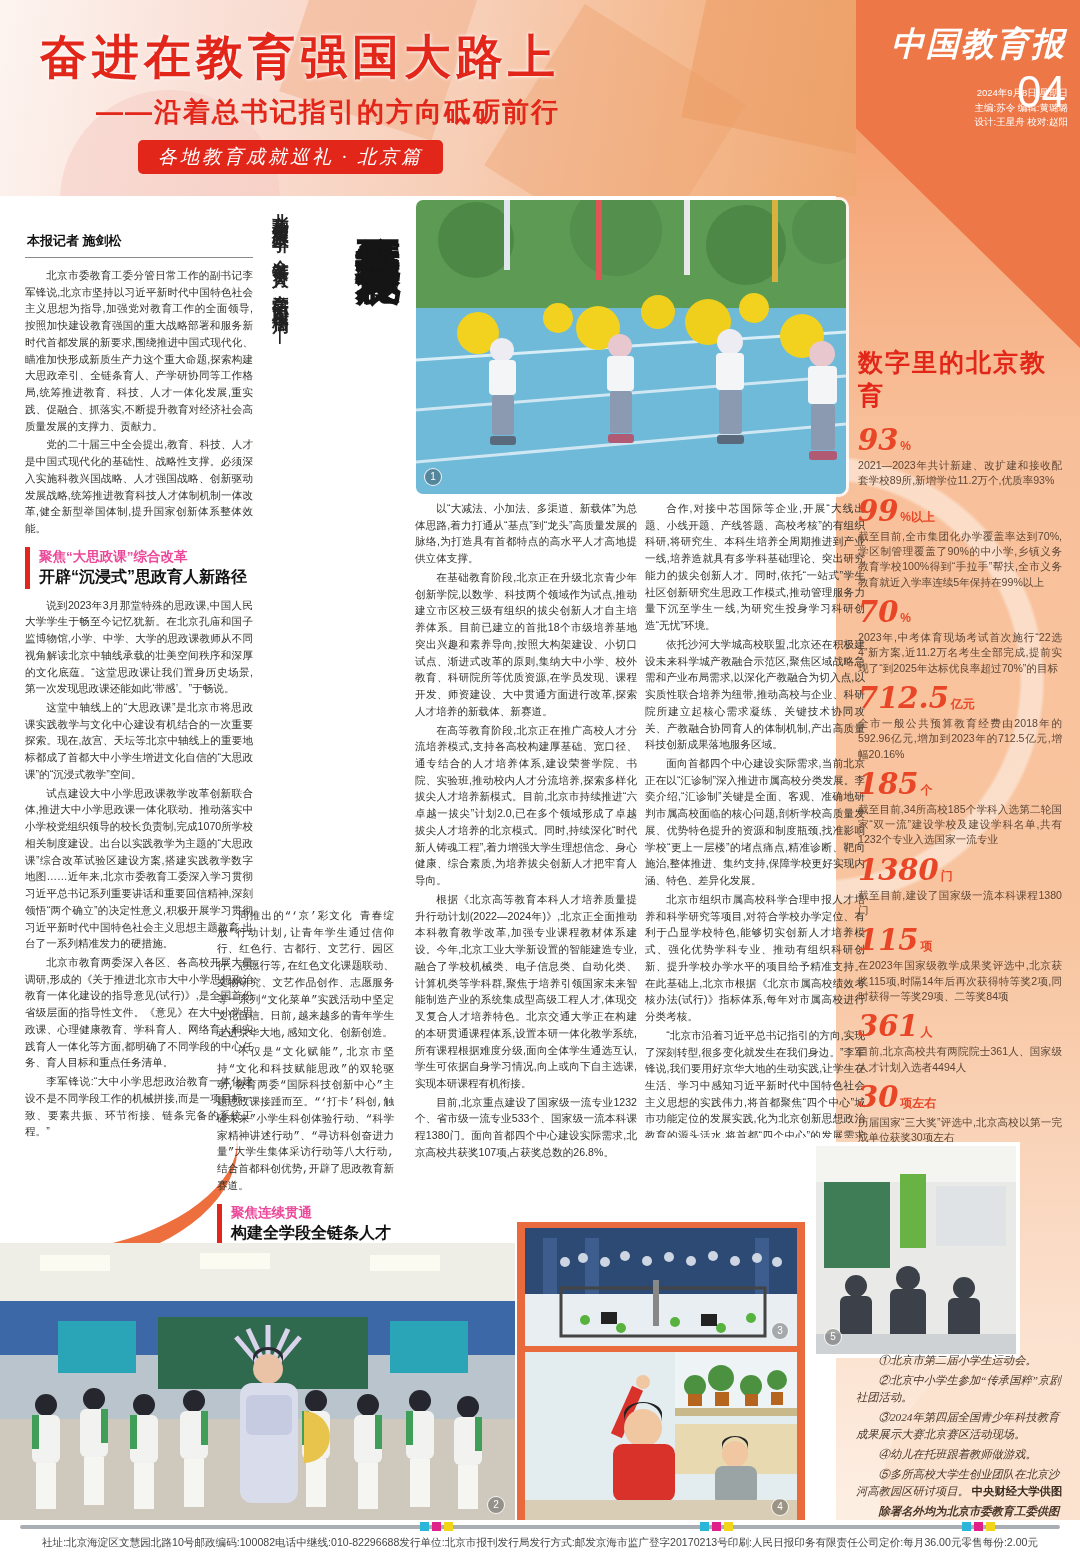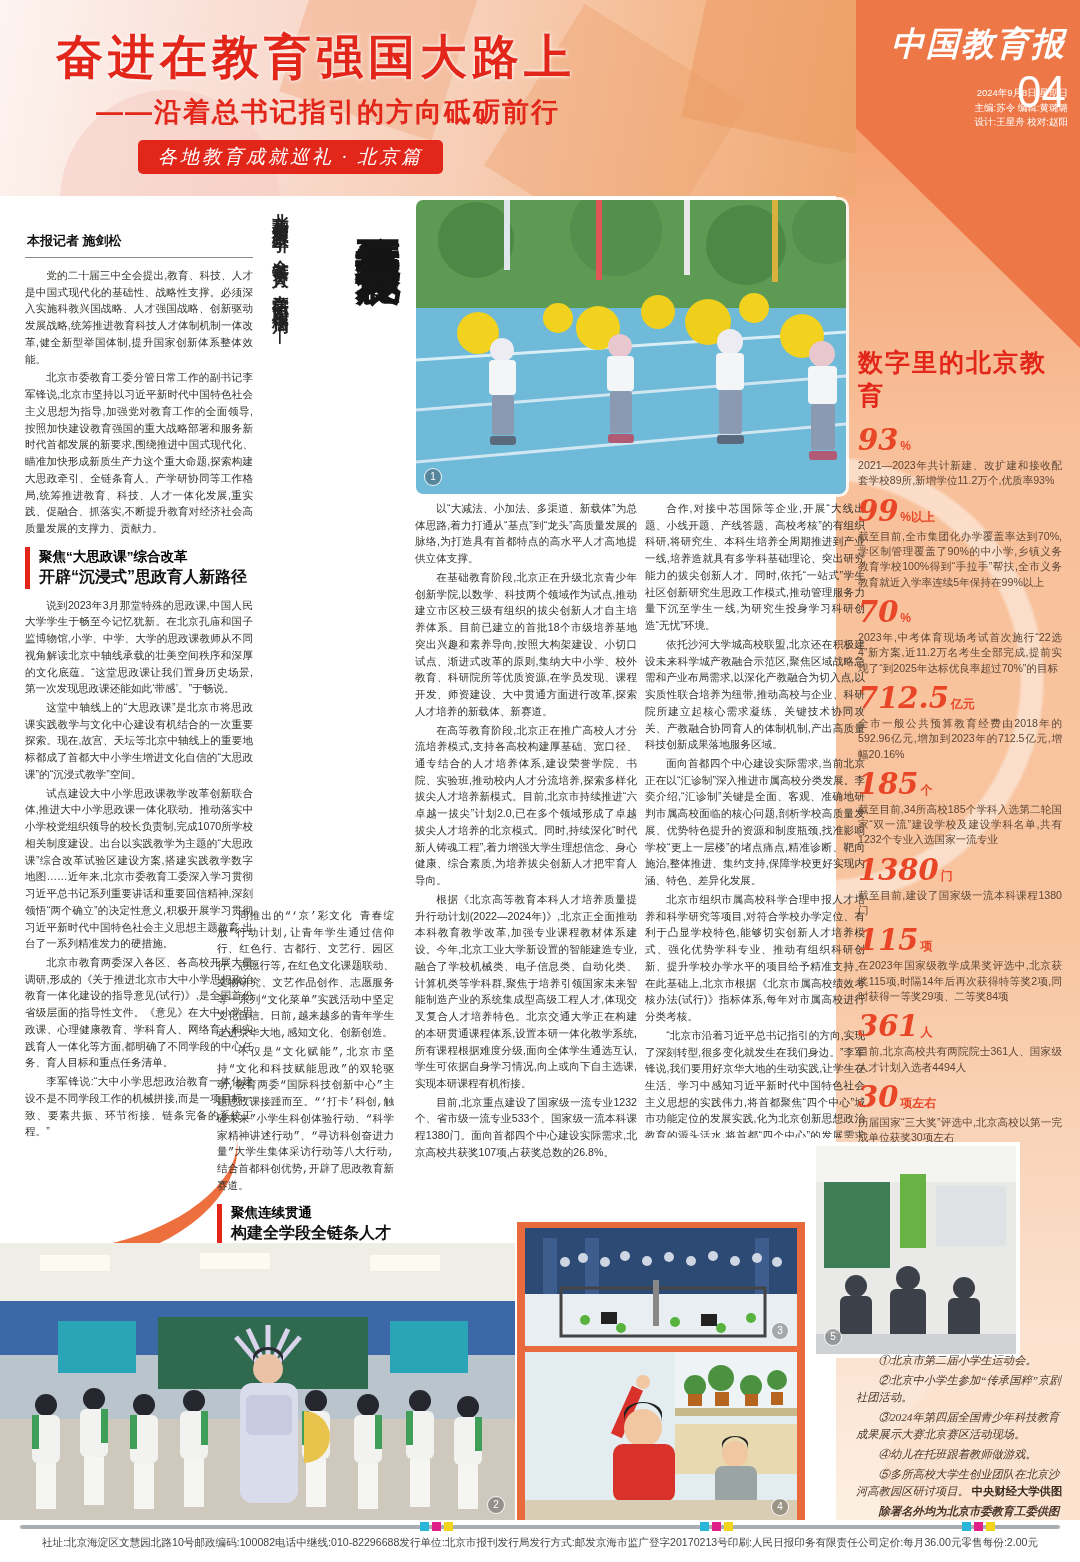--- a/index.html
+++ b/index.html
@@ -6,21 +6,21 @@
   .page{position:relative;width:1080px;height:1562px;margin:0 auto;background:#fff;overflow:hidden;
         font-family:"Liberation Sans","DejaVu Sans",sans-serif;color:#2e2d2a;}
   
   .header{position:absolute;left:0;top:0;width:856px;height:196px;overflow:hidden;
           background:linear-gradient(100deg,#fdf4f0 0%,#f9ddd3 28%,#f7ceb6 55%,#f4b98e 78%,#f0a873 100%);}
   .tile{position:absolute;opacity:.55;}
   .t1{left:300px;top:-40px;width:160px;height:160px;background:#f3b18c;transform:rotate(18deg);}
   .t2{left:520px;top:40px;width:190px;height:190px;background:#eea06b;transform:rotate(32deg);opacity:.4;}
   .t3{left:60px;top:90px;width:220px;height:220px;background:#f6c9c2;border-radius:50%;opacity:.5;}
   .t4{left:700px;top:-60px;width:200px;height:200px;background:#ec9a60;transform:rotate(12deg);opacity:.5;}
-  .banner-title{position:absolute;left:56px;top:26px;font-size:47px;font-weight:900;color:#e3261a;
+  .banner-title{position:absolute;left:40px;top:26px;font-size:47px;font-weight:900;color:#e3261a;
         letter-spacing:5px;text-shadow:0 0 2px #fff,0 0 4px #fff;font-family:"Liberation Serif","DejaVu Serif",serif;}
   .banner-sub{position:absolute;left:96px;top:94px;font-size:27px;font-weight:800;color:#e3261a;letter-spacing:2px;}
   .banner-tag{position:absolute;left:138px;top:140px;background:#e3261a;color:#fff;font-size:19px;
         padding:4px 20px;border-radius:5px;font-style:italic;letter-spacing:3px;
         font-family:"Liberation Serif","DejaVu Serif",serif;}
   
   .right-bg{position:absolute;left:836px;top:0;width:244px;height:1562px;
         background:linear-gradient(180deg,#f2925f 0%,#f5a87a 12%,#f8c09a 28%,#f8c5a0 60%,#fad9c2 78%,#fdeee2 96%);}
   .wedge{position:absolute;left:836px;top:0;width:244px;height:348px;background:#ee7747;
         clip-path:polygon(0 0,100% 0,100% 100%,4% 34%);}
@@ -36,21 +36,21 @@
         pointer-events:none;z-index:3;}
   .deco-arc{position:absolute;left:-50px;top:1075px;width:290px;height:170px;border-radius:50%;
         border-bottom:16px solid #ee6f3e;transform:rotate(-14deg);z-index:1;}
   .deco-cbr{position:absolute;left:880px;top:1340px;width:330px;height:330px;border-radius:50%;
         background:#fbe3d0;z-index:1;}
   
   .colbox{position:absolute;overflow:hidden;z-index:4;}
   .bp{margin:0 0 2px 0;font-size:10.6px;line-height:1.58;text-align:justify;text-indent:2em;color:#33322e;}
   .byline{font-size:13px;font-weight:700;padding:2px 0 7px 2px;border-bottom:1.5px solid #8a8a8a;margin-bottom:9px;color:#111;}
   .subhead{border-left:5px solid #e3261a;padding:1px 0 1px 9px;margin:10px 0 8px 0;}
-  .subhead .s1{font-size:13.5px;font-weight:800;color:#000000;line-height:1.35;}
+  .subhead .s1{font-size:13.5px;font-weight:800;color:#ec4899;line-height:1.35;}
   .subhead .s2{font-size:16px;font-weight:800;color:#111;line-height:1.35;}
   
   .vhead{position:absolute;left:252px;top:200px;height:712px;width:158px;display:flex;flex-direction:row;z-index:4;}
   .vkicker{writing-mode:vertical-rl;font-size:16.5px;font-weight:600;letter-spacing:3px;color:#222;width:38px;line-height:1.2;}
   .vtitle{writing-mode:vertical-rl;font-size:45px;font-weight:900;letter-spacing:2px;color:#151515;width:118px;
         font-family:"Liberation Sans","DejaVu Sans",sans-serif;}
   
   .sidebar{position:absolute;left:858px;top:346px;width:204px;height:802px;overflow:hidden;z-index:4;}
   .sb-title{font-size:25px;font-weight:900;color:#e3261a;letter-spacing:2px;margin-bottom:13px;}
   .stat{margin-bottom:7px;}
@@ -109,22 +109,22 @@
     <div>设计:王星舟 校对:赵阳</div>
   </div>
 
   <div class="vhead">
     <div class="vkicker">北京构建大思政牵引、全链条育人、产学研协同工作格局——</div>
     <div class="vtitle">统筹推进教育科技人才一体化发展</div>
   </div>
 
   <div class="colbox" style="left:25px;top:197px;width:228px;height:907px;margin-top:33px;">
     <div class="byline">本报记者 施剑松</div>
+    <p class="bp">北京市委教育工委分管日常工作的副书记李军锋说,北京市坚持以习近平新时代中国特色社会主义思想为指导,加强党对教育工作的全面领导,按照加快建设教育强国的重大战略部署和服务新时代首都发展的新要求,围绕推进中国式现代化、瞄准加快形成新质生产力这个重大命题,探索构建大思政牵引、全链条育人、产学研协同等工作格局,统筹推进教育、科技、人才一体化发展,重实践、促融合、抓落实,不断提升教育对经济社会高质量发展的支撑力、贡献力。</p>
     <p class="bp">党的二十届三中全会提出,教育、科技、人才是中国式现代化的基础性、战略性支撑。必须深入实施科教兴国战略、人才强国战略、创新驱动发展战略,统筹推进教育科技人才体制机制一体改革,健全新型举国体制,提升国家创新体系整体效能。</p>
-    <p class="bp">北京市委教育工委分管日常工作的副书记李军锋说,北京市坚持以习近平新时代中国特色社会主义思想为指导,加强党对教育工作的全面领导,按照加快建设教育强国的重大战略部署和服务新时代首都发展的新要求,围绕推进中国式现代化、瞄准加快形成新质生产力这个重大命题,探索构建大思政牵引、全链条育人、产学研协同等工作格局,统筹推进教育、科技、人才一体化发展,重实践、促融合、抓落实,不断提升教育对经济社会高质量发展的支撑力、贡献力。</p>
     <div class="subhead">
       <div class="s1">聚焦“大思政课”综合改革</div>
       <div class="s2">开辟“沉浸式”思政育人新路径</div>
     </div>
     <p class="bp">说到2023年3月那堂特殊的思政课,中国人民大学学生于畅至今记忆犹新。在北京孔庙和国子监博物馆,小学、中学、大学的思政课教师从不同视角解读北京中轴线承载的壮美空间秩序和深厚的文化底蕴。“这堂思政课让我们置身历史场景,第一次发现思政课还能如此‘带感’。”于畅说。</p>
     <p class="bp">这堂中轴线上的“大思政课”是北京市将思政课实践教学与文化中心建设有机结合的一次重要探索。现在,故宫、天坛等北京中轴线上的重要地标都成了首都大中小学生增进文化自信的“大思政课”的“沉浸式教学”空间。</p>
     <p class="bp">试点建设大中小学思政课教学改革创新联合体,推进大中小学思政课一体化联动。推动落实中小学校党组织领导的校长负责制,完成1070所学校相关制度建设。出台以实践教学为主题的“大思政课”综合改革试验区建设方案,搭建实践教学数字地图……近年来,北京市委教育工委深入学习贯彻习近平总书记系列重要讲话和重要回信精神,深刻领悟“两个确立”的决定性意义,积极开展学习贯彻习近平新时代中国特色社会主义思想主题教育,出台了一系列精准发力的硬措施。</p>
     <p class="bp">北京市教育两委深入各区、各高校开展大量调研,形成的《关于推进北京市大中小学思想政治教育一体化建设的指导意见(试行)》,是全国首份省级层面的指导性文件。《意见》在大中小学思政课、心理健康教育、学科育人、网络育人和实践育人一体化等方面,都明确了不同学段的中心任务、育人目标和重点任务清单。</p>
     <p class="bp">李军锋说:“大中小学思想政治教育一体化建设不是不同学段工作的机械拼接,而是一项目标一致、要素共振、环节衔接、链条完备的系统工程。”</p>
     <p class="bp">今年暑期,北京市教育两委与平谷区继续开展“千人百村”暑期社会实践,以“乡镇出题、高校答题”模式,组织京内外62所高校的1193名大学生,在“农业中关村”开展走访调研、劳作实践、助农直播、文艺下乡等,不仅为平谷的乡村振兴带来青春智慧,还打造了以“村课”“村耕”“村播”“村晚”等为代表的农业“大思政课”品牌。中央财经大学学生卢昕玥在过去一个月内见识到了科技感满满的前沿农业:天上飞的是喷药无人机,地上跑的是自动除草机,就连摘果子的也是机器人。“我们先后去了8个博士农场,一一记录下它们各自的经济模式。”她说,团队5个人来自4个专业,形成了好几份调研报告。</p>

